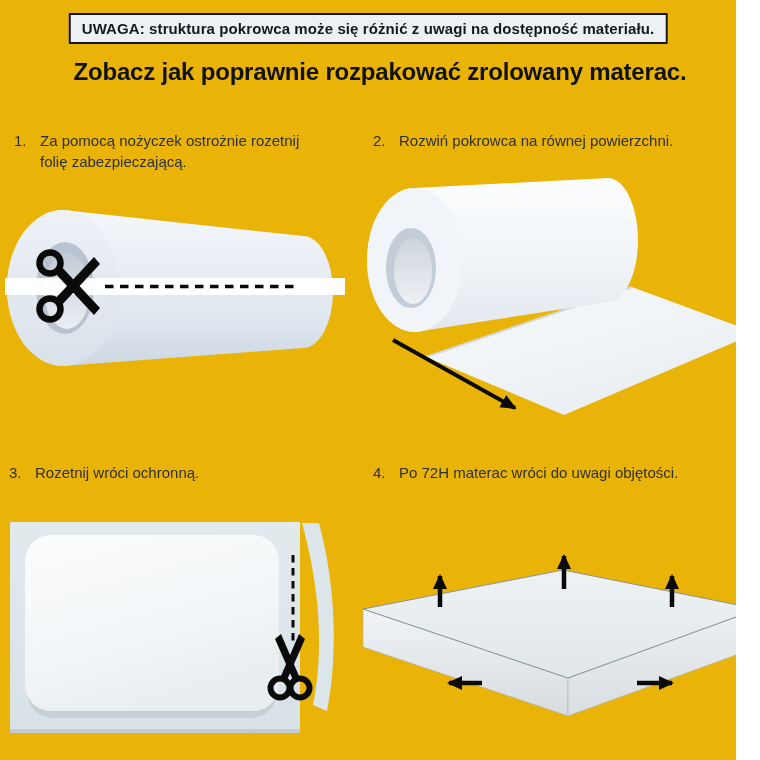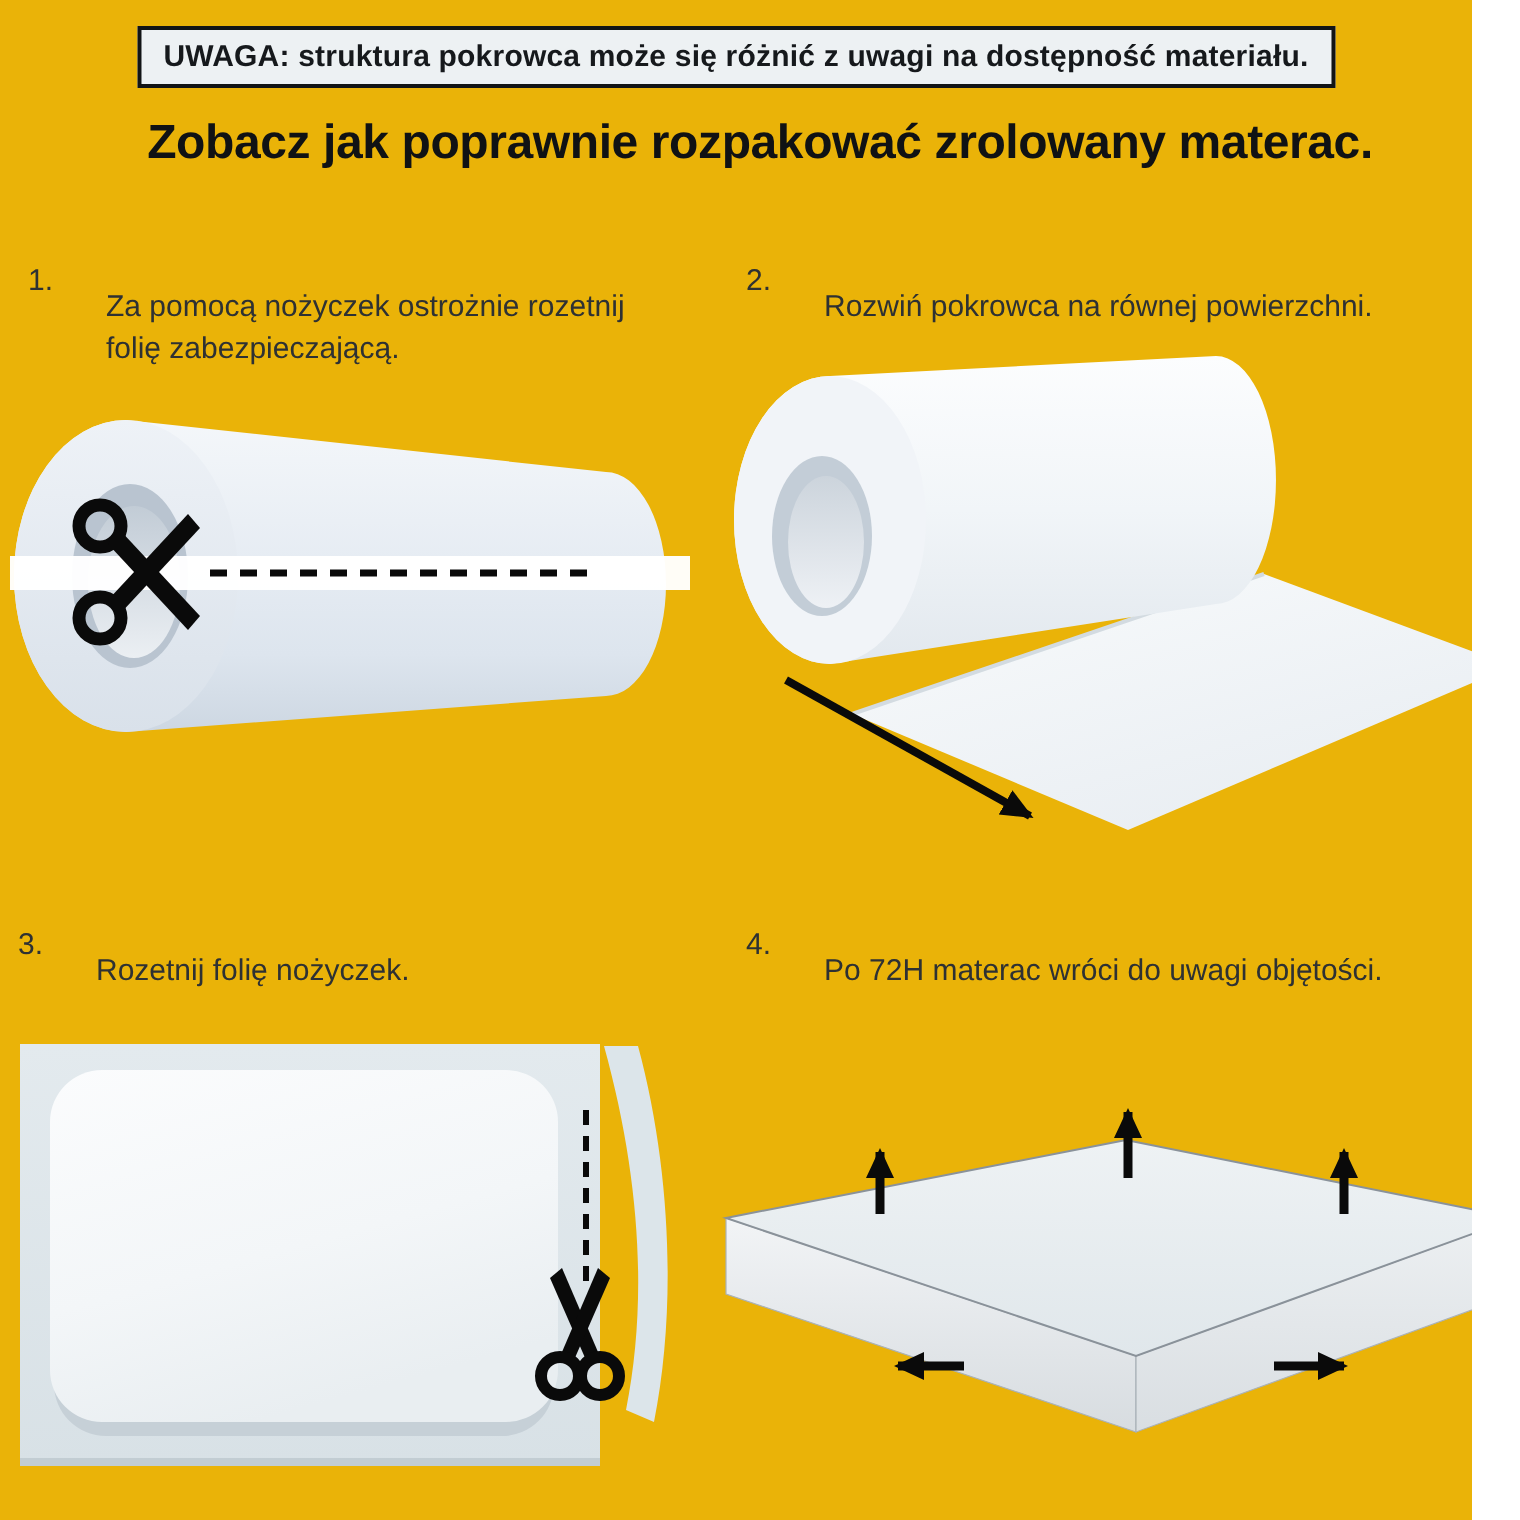--- a/index.html
+++ b/index.html
@@ -22,21 +22,21 @@
   .step-1{left:0;top:126px;width:360px;height:300px;}
   .step-2{left:360px;top:126px;width:400px;height:300px;}
   .step-3{left:0;top:458px;width:360px;height:302px;}
   .step-4{left:360px;top:458px;width:400px;height:302px;}
 
   .step-text{display:flex;align-items:flex-start;font-size:15px;line-height:1.42;color:#2e3133;padding-top:4px;}
   .step-1 .step-text{padding-left:14px;}
   .step-3 .step-text{padding-left:9px;}
   .step-2 .step-text,.step-4 .step-text{padding-left:13px;}
   .step-num{width:26px;flex:none;}
-  .step-desc{margin:13px;}
+  .step-desc{margin:0;}
   .step-1 .step-desc{max-width:278px;}
 
   .figure{position:absolute;}
   .fig-1{left:5px;top:66px;}
   .fig-2{left:3px;top:42px;}
   .fig-3{left:8px;top:60px;}
   .fig-4{left:0px;top:87px;}
   svg{display:block;}
 </style>
 </head>
@@ -125,21 +125,21 @@
           <ellipse cx="50" cy="103" rx="19" ry="33" fill="url(#s2holein)"></ellipse>
         </g>
         <line x1="30" y1="172" x2="152" y2="240" stroke="#0a0a0a" stroke-width="4" marker-end="url(#ah2)"></line>
       </svg>
     </div>
   </section>
 
   <section class="step step-3">
     <div class="step-text">
       <span class="step-num">3.</span>
-      <p class="step-desc">Rozetnij folię nożyczek.</p>
+      <p class="step-desc">Rozetnij wróci ochronną.</p>
     </div>
     <div class="figure fig-3">
       <svg width="340" height="230" viewBox="0 0 340 230">
         <defs>
           <linearGradient id="s3foil" x1="0" y1="0" x2="0" y2="1">
             <stop offset="0" stop-color="#e3eaee"></stop>
               <stop offset="1" stop-color="#d8e1e6"></stop>
           </linearGradient>
           <linearGradient id="s3matt" x1="0" y1="0" x2="0.4" y2="1">
             <stop offset="0" stop-color="#fbfcfd"></stop>

